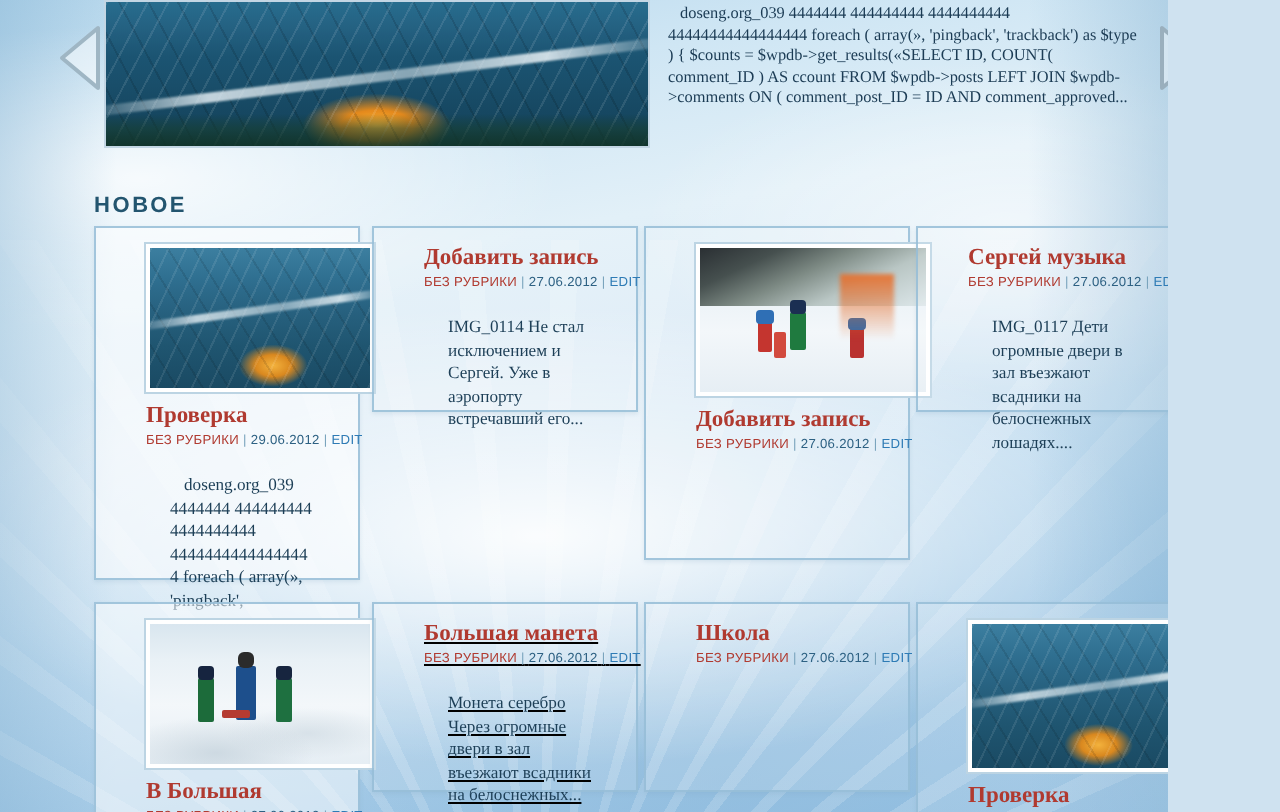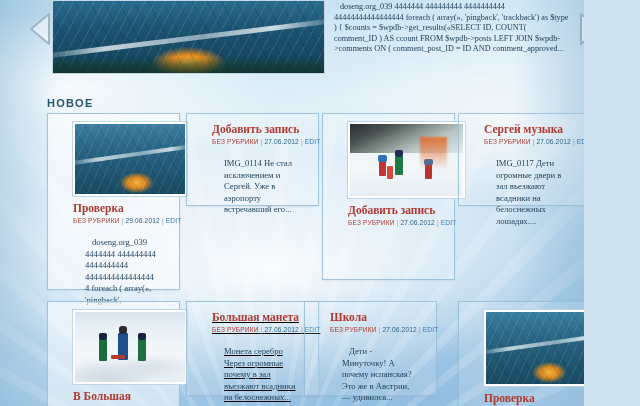--- a/index.html
+++ b/index.html
@@ -359,33 +359,32 @@
 
     <div class="card ghost" style="left:186px; top:301px; width:133px; height:95px;text-decoration:underline;">
       <h3 class="card-title">Большая манета</h3>
       <div class="card-meta">
         <span class="cat">БЕЗ РУБРИКИ</span>
         <span class="sep">|</span>
         <span class="date">27.06.2012</span>
         <span class="sep">|</span>
         <span class="edit">EDIT</span>
       </div>
-      <p class="card-excerpt">Монета серебро Через огромные почему в зал въезжают всадники на белоснежных...</p>
-    </div>
-
-    <div class="card ghost" style="left:304px; top:301px; width:133px; height:95px;">
+      <p class="card-excerpt">Монета серебро Через огромные двери в зал въезжают всадники на белоснежных...</p>
+    </div>
+
+    <div class="card ghost" style="left:322px; top:301px; width:133px; height:95px;">
       <h3 class="card-title">Школа</h3>
       <div class="card-meta">
         <span class="cat">БЕЗ РУБРИКИ</span>
         <span class="sep">|</span>
         <span class="date">27.06.2012</span>
         <span class="sep">|</span>
         <span class="edit">EDIT</span>
       </div>
-      <p class="card-excerpt indent">Дети - Минуточку! А почему испанская? Это же в Австрии, — удивился...</p>
     </div>
 
     <div class="card ghost" style="left:458px; top:301px; width:133px; height:120px;">
       <div class="thumb wide">
         <div class="mountain-b"></div>
       </div>
       <h3 class="card-title below-title">Проверка картинки</h3>
 
     </div>
 

